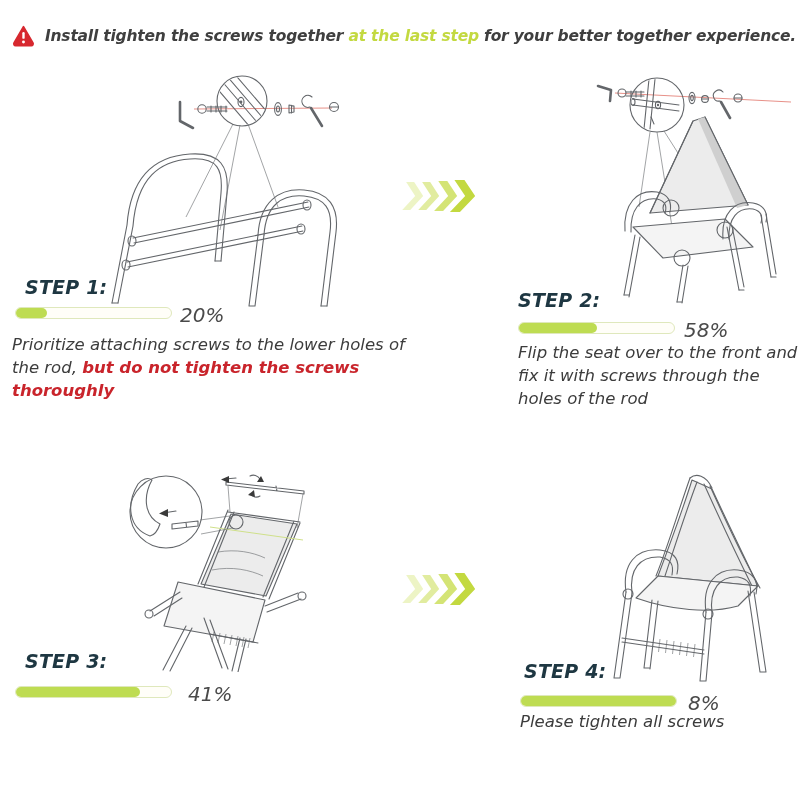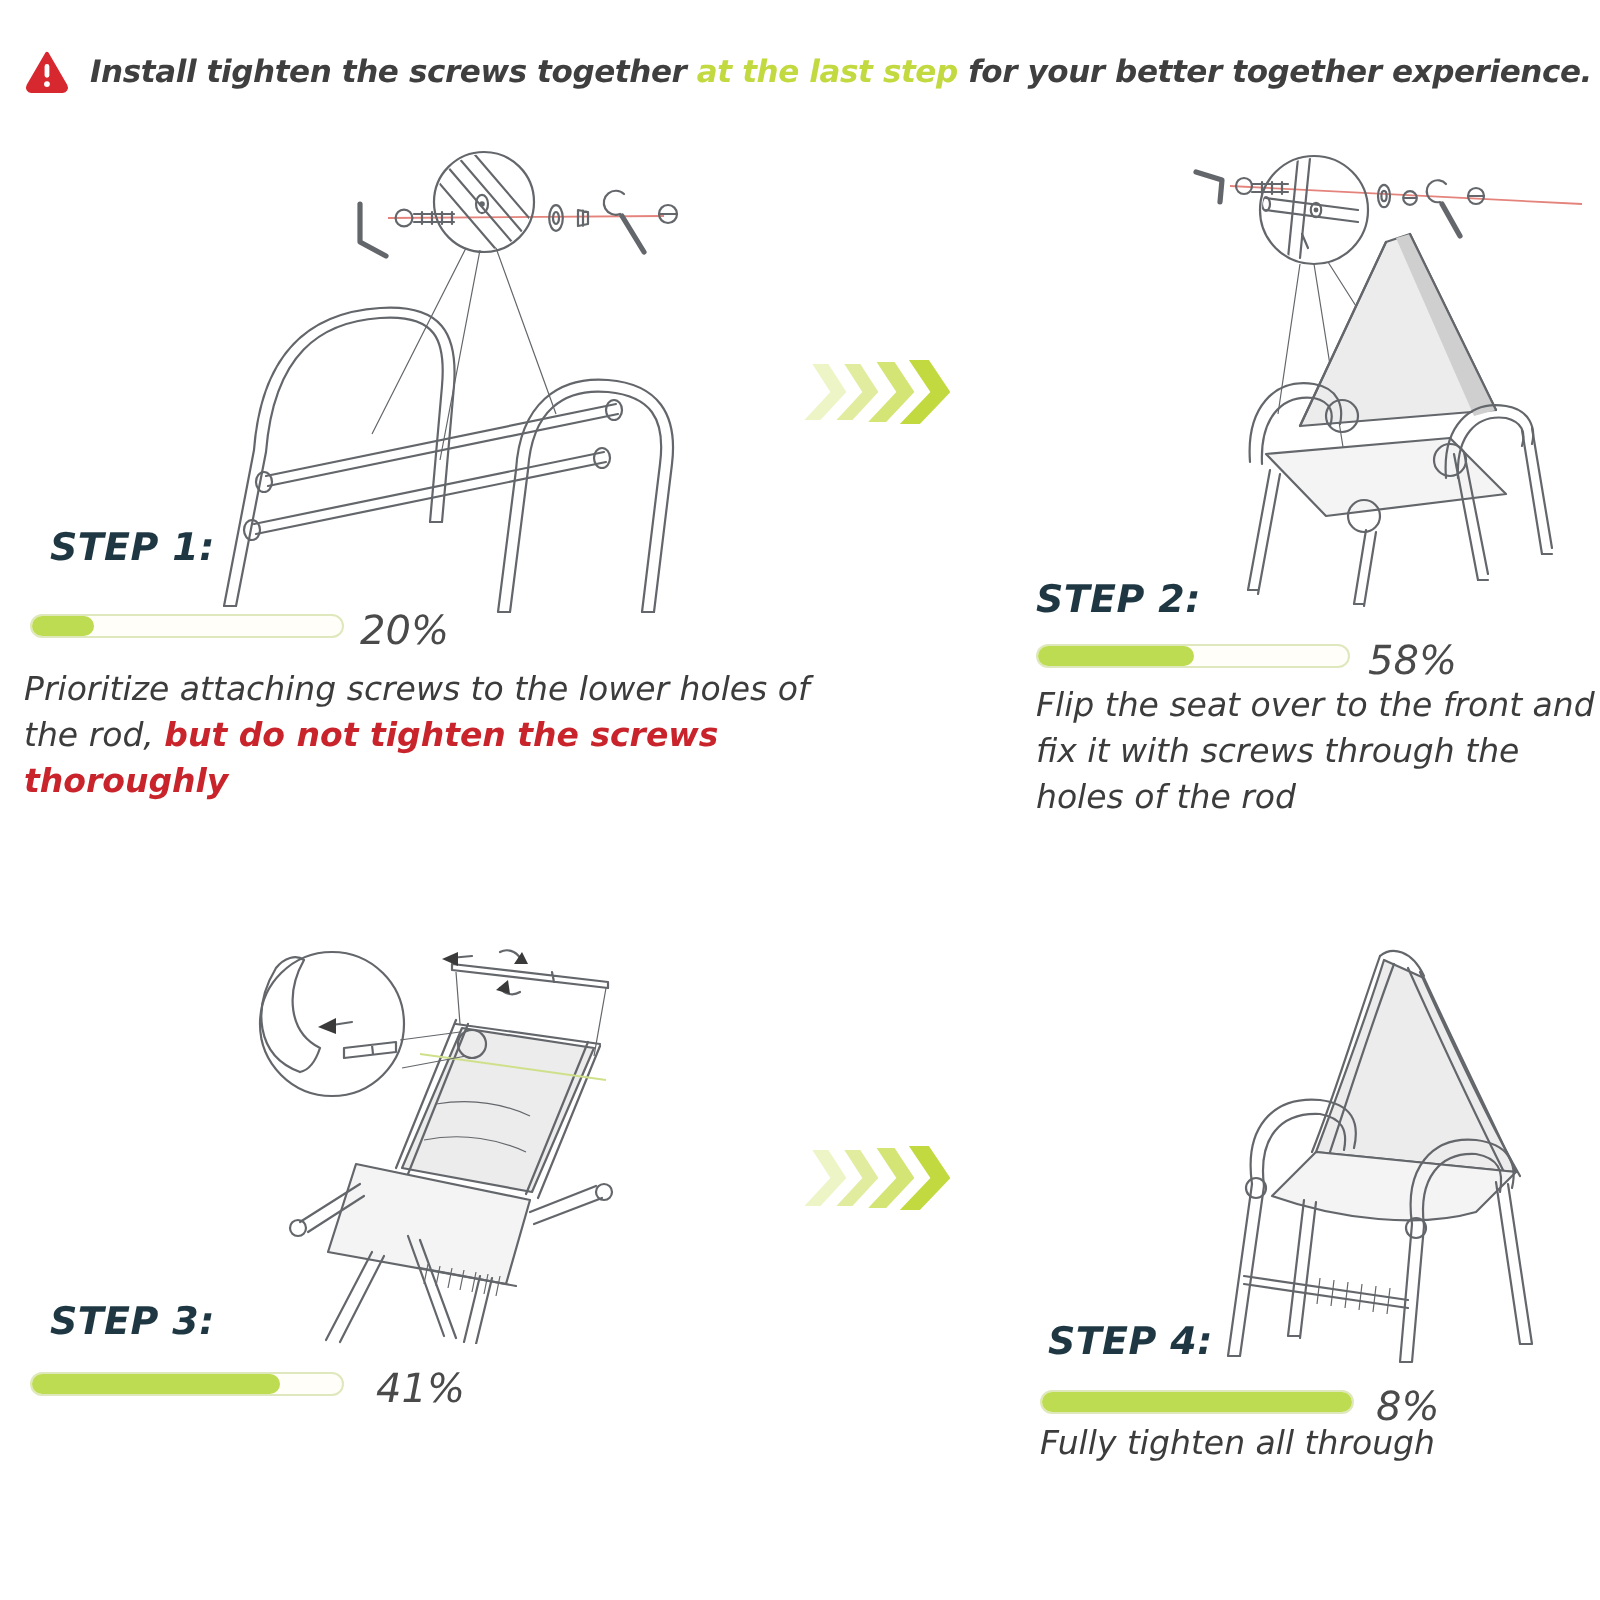--- a/index.html
+++ b/index.html
@@ -154,21 +154,21 @@
       <path class="ln" d="M164,184 C163,163 173,152 188,154 C196,156 198,161 196,168"></path>
       <circle class="ln" cx="106" cy="153" r="8"></circle>
       <circle class="ln" cx="160" cy="175" r="8"></circle>
       <circle class="ln" cx="117" cy="203" r="8"></circle>
       <path class="ln" d="M70,180 L59,240 M75,182 L64,242 M118,210 L112,247 M123,211 L117,248"></path>
       <path class="ln" d="M162,172 L174,235 M167,171 L179,232 M196,160 L206,222 M201,159 L211,219"></path>
       <path class="ln" d="M59,240 h5 M112,247 h5 M174,235 h5 M206,222 h5"></path>
     </g>
   </svg>
 
-  <div class="step-h" style="left:25px;top:263px">STEP 1:</div>
+  <div class="step-h" style="left:25px;top:276px">STEP 1:</div>
   <div class="bar" style="left:15px;top:307px">
     <div class="fill" style="width: 20%;"></div>
   </div>
   <div class="pct" style="left:180px;top:303px">20%</div>
   <div class="para" style="left:12px;top:333px;width:396px"><span>Prioritize attaching screws to the lower holes of the rod, </span><span class="warn-text">but do not tighten the screws  thoroughly</span></div>
 
   <div class="step-h" style="left:518px;top:289px">STEP 2:</div>
   <div class="bar" style="left:518px;top:322px">
     <div class="fill" style="width: 50%;"></div>
   </div>
@@ -256,15 +256,15 @@
   <div class="bar" style="left:15px;top:686px">
     <div class="fill" style="width: 80%;"></div>
   </div>
   <div class="pct" style="left:188px;top:682px">41%</div>
 
   <div class="step-h" style="left:524px;top:660px">STEP 4:</div>
   <div class="bar" style="left:520px;top:695px">
     <div class="fill" style="width: 100%;"></div>
   </div>
   <div class="pct" style="left:688px;top:691px">8%</div>
-  <div class="para" style="left:520px;top:710px;width:300px"><span>Fully tighten all through</span><span class="warn-text"></span></div>
+  <div class="para" style="left:520px;top:710px;width:300px"><span>Please tighten all screws</span><span class="warn-text"></span></div>
 
 </div>
 
 </body></html>

